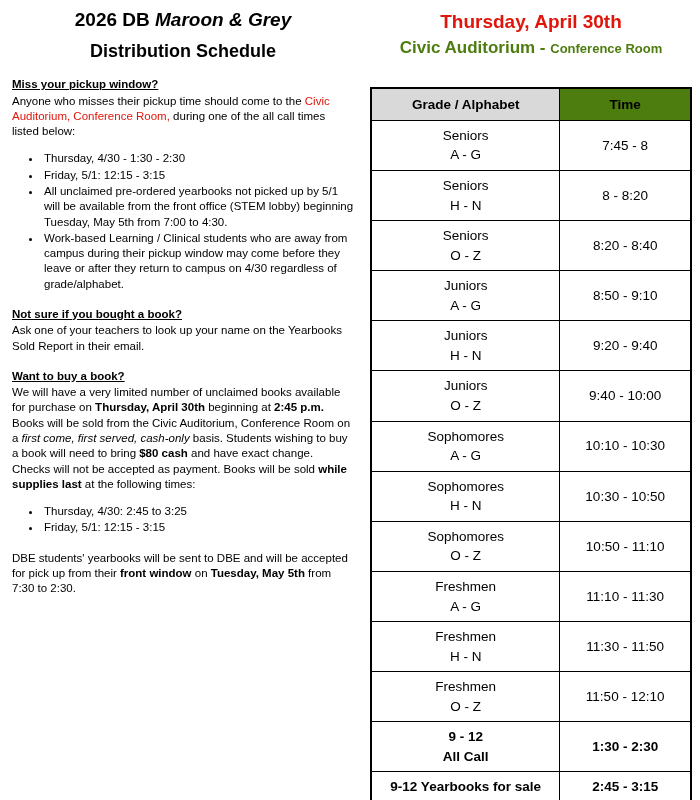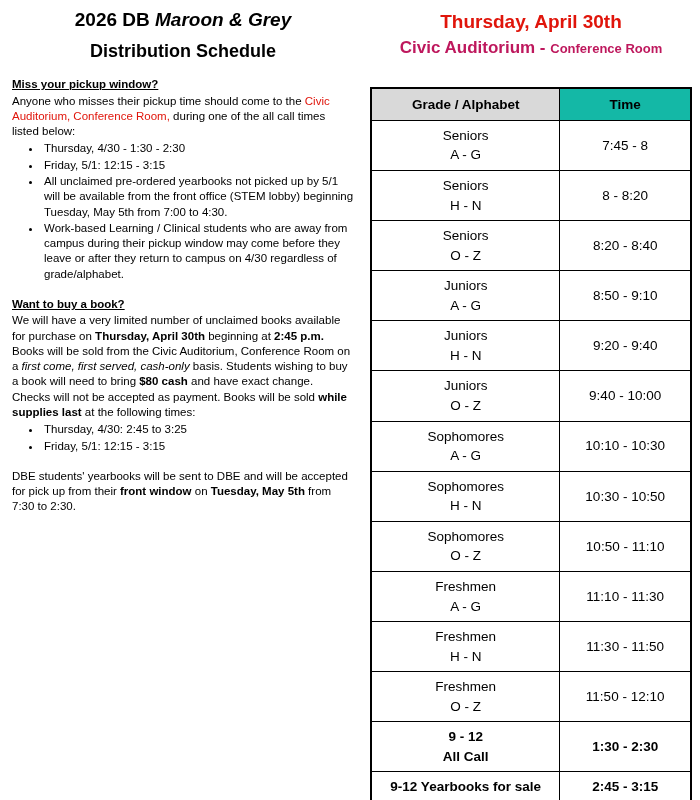--- a/index.html
+++ b/index.html
@@ -16,21 +16,21 @@
 
   
   .title-block { text-align: center; margin-bottom: 4px; }
   .title-line1 { font-size: 19px; font-weight: 700; line-height: 1.25; }
   .title-line2 { font-size: 27px; font-weight: 700; line-height: 1.2; margin-top: 5px; }
   .title-line3 { font-size: 18px; font-weight: 700; line-height: 1.2; margin-top: 9px; }
 
   .section { margin-top: 15px; font-size: 11.5px; line-height: 1.33; }
   .section-heading { font-weight: 700; text-decoration: underline; margin-bottom: 1px; }
   .section-para { }
-  ul.bullets { margin: 2px 0 0 0; padding-left: 30px; }
+  ul.bullets { margin: 12px 0 0 0; padding-left: 30px; }
   ul.bullets:empty { display: none; }
   ul.bullets li { margin: 0 0 1px 0; padding-left: 2px; }
 
   
   .right-header { text-align: center; padding-top: 4px; }
   .rh-line1 { font-size: 19px; font-weight: 700; line-height: 1.25; }
   .rh-line2 { font-size: 17px; font-weight: 700; line-height: 1.3; margin-top: 3px; }
   .rh-line2 .rh-sub { font-size: 13px; }
 
   table.schedule {
@@ -73,47 +73,52 @@
       <div class="section-heading">Miss your pickup window?</div>
       <div class="section-para"><span>Anyone who misses their pickup time should come to the </span><span style="color: rgb(224, 21, 11);">Civic Auditorium, Conference Room,</span><span> during one of the all call times listed below:</span></div>
       <ul class="bullets">
           <li><span>Thursday, 4/30 - 1:30 - 2:30</span></li>
           <li><span>Friday, 5/1:  12:15 - 3:15</span></li>
           <li><span>All unclaimed pre-ordered yearbooks not picked up by 5/1 will be available from the front office (STEM lobby) beginning Tuesday, May 5th from 7:00 to 4:30.</span></li>
           <li><span>Work-based Learning / Clinical students who are away from campus during their pickup window may come before they leave or after they return to campus on 4/30 regardless of grade/alphabet.</span></li>
         </ul>
     </div>
 
+    <div class="section">
+      <div class="section-heading">Not sure if you bought a book?</div>
+      <div class="section-para"><span>Ask one of your teachers to look up your name on the Yearbooks Sold Report in their email.</span></div>
+
+    </div>
 
     <div class="section">
       <div class="section-heading">Want to buy a book?</div>
       <div class="section-para"><span>We will have a very limited number of unclaimed books available for purchase on </span><span style="font-weight: 700;">Thursday, April 30th</span><span> beginning at </span><span style="font-weight: 700;">2:45 p.m.</span><span>  Books will be sold from the Civic Auditorium, Conference Room on a </span><span style="font-style: italic;">first come, first served, cash-only</span><span> basis.  Students wishing to buy a book will need to bring </span><span style="font-weight: 700;">$80 cash</span><span> and have exact change.  Checks will not be accepted as payment.  Books will be sold </span><span style="font-weight: 700;">while supplies last</span><span> at the following times:</span></div>
       <ul class="bullets">
           <li><span>Thursday, 4/30:   2:45 to 3:25</span></li>
           <li><span>Friday, 5/1:  12:15 - 3:15</span></li>
         </ul>
     </div>
 
     <div class="section">
       <div class="section-para"><span>DBE students' yearbooks will be sent to DBE and will be accepted for pick up from their </span><span style="font-weight: 700;">front window</span><span> on </span><span style="font-weight: 700;">Tuesday, May 5th</span><span>  from 7:30 to 2:30.</span></div>
 
     </div>
   </div>
 
   <div class="right-col">
     <div class="right-header">
       <div class="rh-line1" style="color: rgb(224, 21, 11);">Thursday, April 30th</div>
-      <div class="rh-line2" style="color: #be185d;"><span>Civic Auditorium - </span><span class="rh-sub">Conference Room</span></div>
+      <div class="rh-line2" style="color: #4d7c0f;"><span>Civic Auditorium - </span><span class="rh-sub">Conference Room</span></div>
     </div>
 
     <table class="schedule">
       <thead>
         <tr>
           <th style="background: rgb(217, 217, 217);">Grade / Alphabet</th>
-          <th style="background: #14b8a6;">Time</th>
+          <th style="background: #4d7c0f;">Time</th>
         </tr>
       </thead>
       <tbody>
           <tr>
             <td>Seniors<br>A - G</td>
             <td>7:45 - 8</td>
           </tr>
           <tr>
             <td>Seniors<br>H - N</td>
             <td>8 - 8:20</td>

